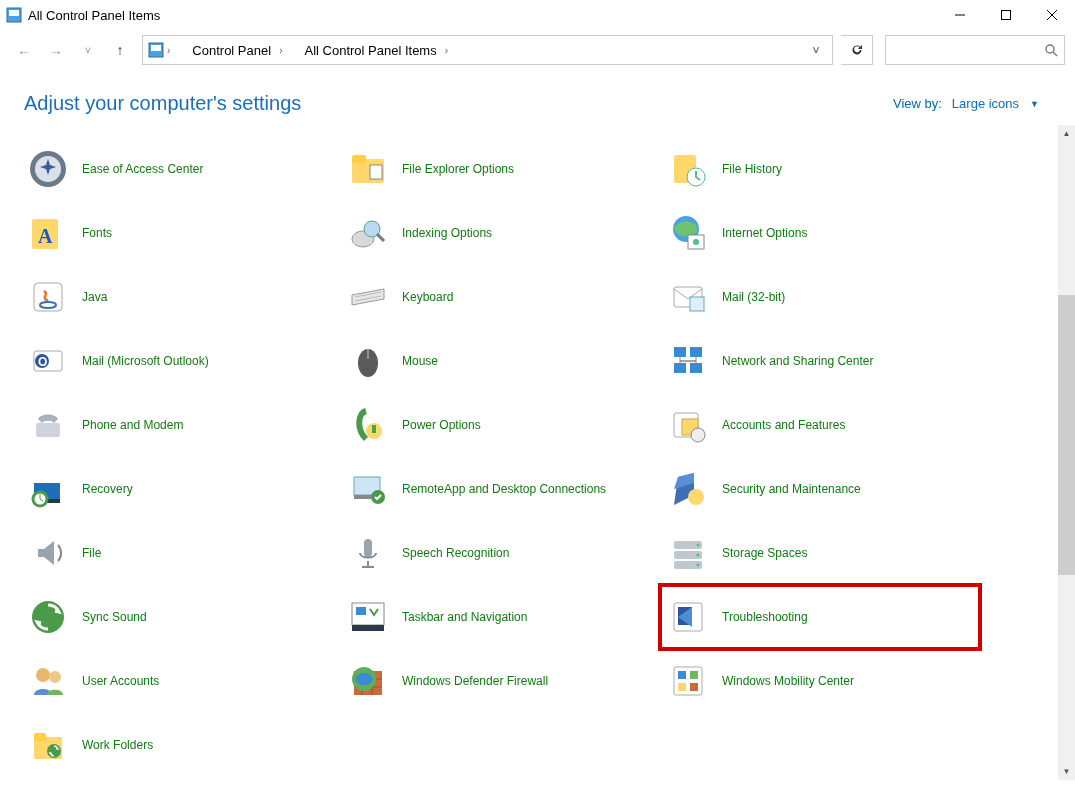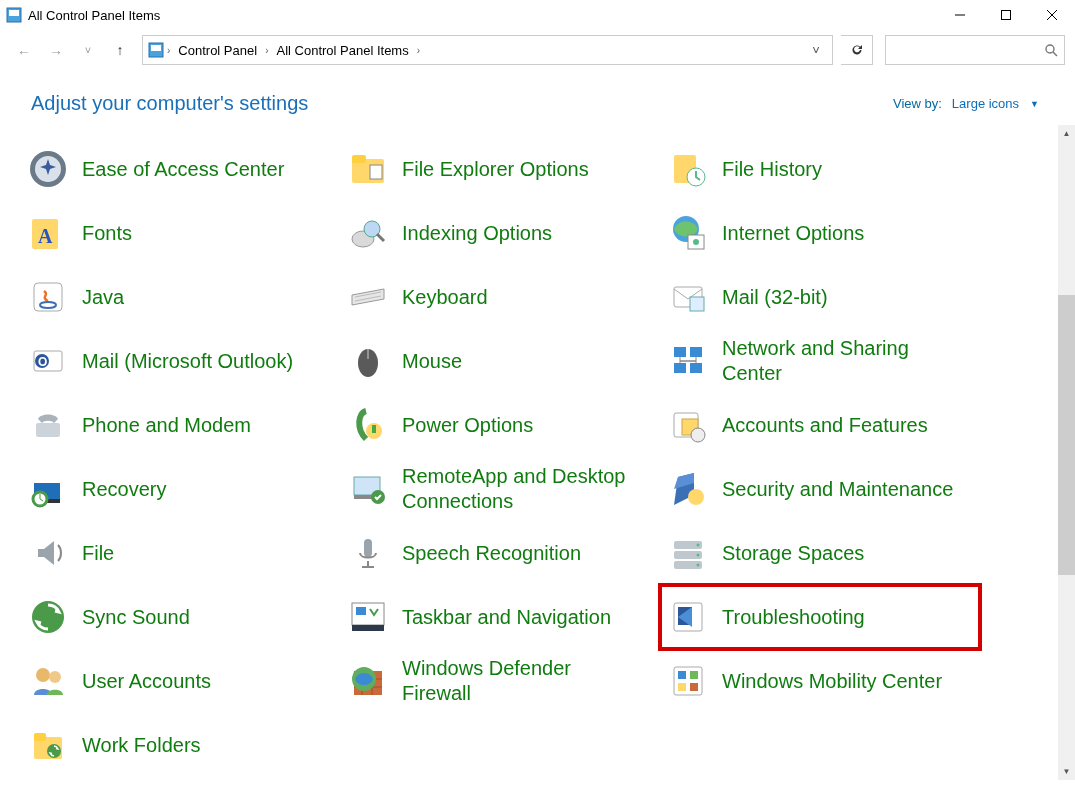--- a/index.html
+++ b/index.html
@@ -63,20 +63,21 @@
   }
   .addr-icon {
     width: 18px; height: 18px;
     display:flex;align-items:center;justify-content:center;
   }
   .crumb {
     padding: 0 6px;
     height: 100%;
     display: flex; align-items: center;
     color: #000;
+    margin-left: 14px;
   }
   .crumb-sep { color: #606060; font-size: 10px; }
   .addr-dropdown {
     margin-left: auto;
     width: 24px;
     color: #555;
     display:flex;align-items:center;justify-content:center;
   }
   .refresh-btn {
     width: 32px; height: 30px;
@@ -92,21 +93,21 @@
     display: flex; align-items: center;
     padding: 0 6px;
     color: #999;
     justify-content: flex-end;
   }
 
   
   .headerrow {
     display: flex;
     align-items: center;
-    padding: 22px 36px 10px 31px;
+    padding: 22px 36px 10px 24px;
   }
   .settings-title {
     color: #1a6fb8;
     font-size: 20px;
     font-weight: 400;
   }
   .viewby {
     margin-left: auto;
     display: flex;
     align-items: center;
@@ -161,21 +162,21 @@
     outline: 4px solid #d30000;
     outline-offset: -2px;
   }
   .item .icon-slot {
     width: 40px; height: 40px;
     display:flex;align-items:center;justify-content:center;
     flex-shrink: 0;
   }
   .item .label {
     color: #107c10;
-    font-size: 20px;
+    font-size: 12px;
     line-height: 1.25;
     max-width: 240px;
   }
   svg { display: block; }
 </style>
 </head>
 <body>
 
 <div class="titlebar">
   <span class="app-icon">

